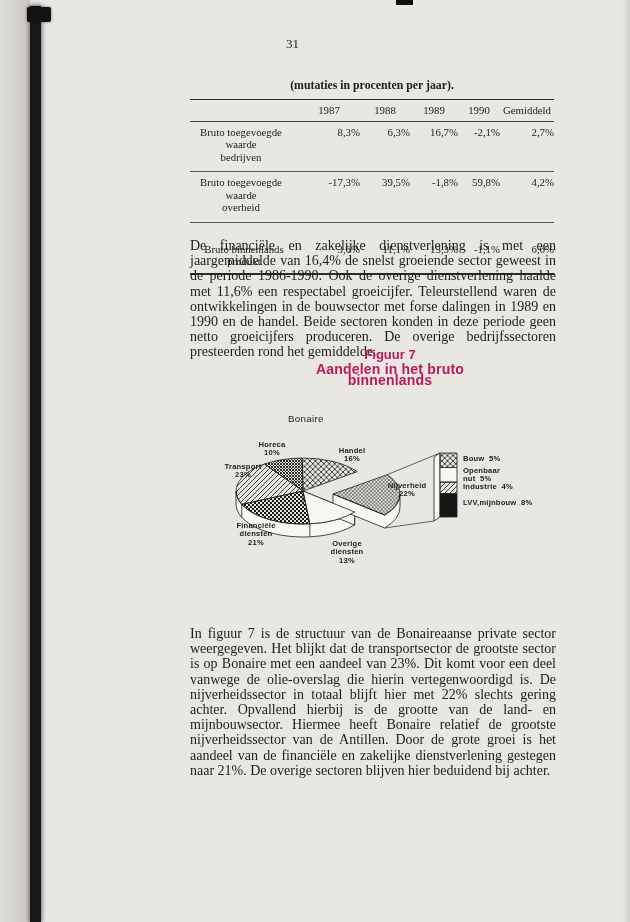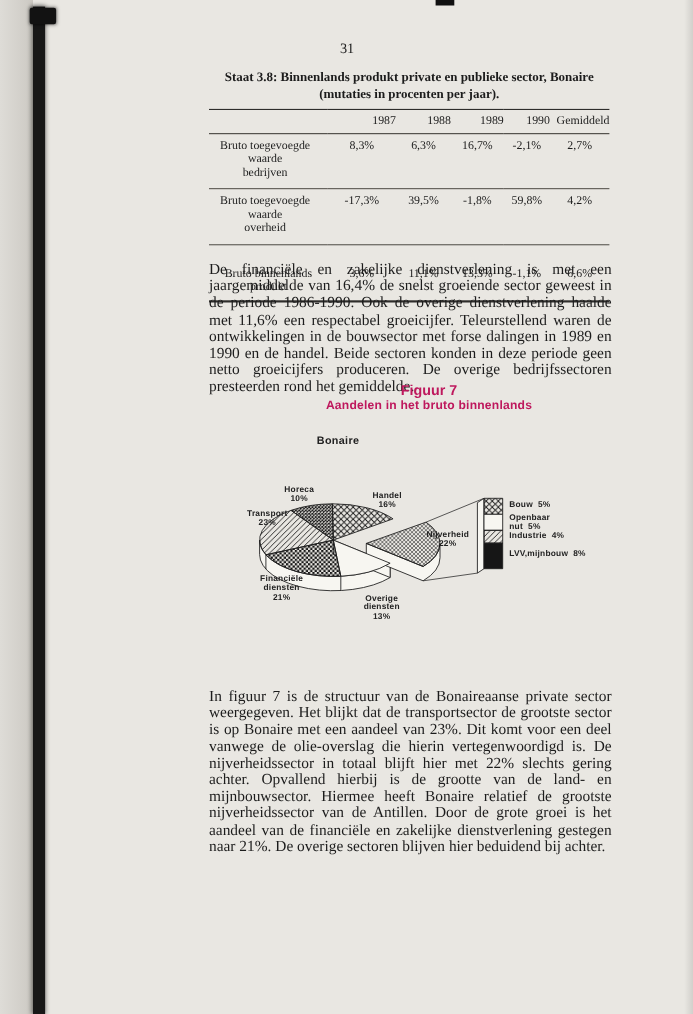--- a/index.html
+++ b/index.html
@@ -7,47 +7,47 @@
        font-family:"Liberation Serif",serif;color:#1c1c1c}
   .left-margin{position:absolute;left:0;top:0;width:30px;height:922px;
        background:linear-gradient(90deg,#dedcd7,#ccc9c3)}
   .binding{position:absolute;left:30px;top:6px;width:11px;height:916px;background:#171717;
        box-shadow:0 0 4px 1px rgba(20,20,20,.55)}
   .corner{position:absolute;left:27px;top:7px;width:24px;height:15px;background:#121212;
        border-radius:2px;box-shadow:0 0 3px rgba(0,0,0,.5)}
   .toptick{position:absolute;left:396px;top:0;width:17px;height:5px;background:#101010}
   .right-edge{position:absolute;right:0;top:0;width:8px;height:922px;
        background:linear-gradient(90deg,rgba(0,0,0,0),rgba(0,0,0,.10))}
-  .pageno{position:absolute;left:274px;top:36px;width:48px;text-align:right;font-size:13px}
+  .pageno{position:absolute;left:286px;top:36px;width:48px;text-align:left;font-size:13px}
 
   .tbl-title{position:absolute;left:188px;top:63px;width:368px;text-align:center;
        font-weight:bold;font-size:11.8px;line-height:15px}
   table{position:absolute;left:190px;top:99px;width:364px;border-collapse:collapse;
        font-size:10.8px;line-height:12.5px}
   col.c-lbl{width:108px}col.c1{width:62px}col.c2{width:50px}col.c3{width:48px}
   col.c4{width:42px}col.c5{width:54px}
   td{vertical-align:top}
   thead td{border-top:1.6px solid #2e2d2b;border-bottom:1px solid #45433f;
-       padding:4px 0 4px;text-align:right}
-  tbody td{text-align:center;padding:4px 0 8px;border-bottom:1px solid #5a5751}
+       padding:4px 0 4px;text-align:center}
+  tbody td{text-align:right;padding:4px 0 8px;border-bottom:1px solid #5a5751}
   tbody tr.last td{padding:20px 0 5px;border-bottom:2px solid #2e2d2b}
   td.lbl{text-align:center;padding-right:6px}
   td.lbl span{display:block}
 
   .para{position:absolute;left:190px;width:366px;font-size:14px;line-height:15.2px;
        text-align:justify}
   #para1{top:238px}
   #para2{top:626px}
 
   .fig-title{position:absolute;left:280px;top:347px;width:220px;text-align:center;
        font-family:"Liberation Sans",sans-serif;font-weight:bold;color:#be185d}
   .fig-title .t1{font-size:13px;display:block;margin-bottom:2px}
-  .fig-title .t2{font-size:11px;display:block;line-height:11px;letter-spacing:.2px}
-  .region{position:absolute;left:288px;top:396px;font-family:"Liberation Sans",sans-serif;
-       font-weight:bold;font-size:9.8px;color:#222;letter-spacing:.3px}
+  .fig-title .t2{font-size:14px;display:block;line-height:11px;letter-spacing:.2px}
+  .region{position:absolute;left:288px;top:413px;font-family:"Liberation Sans",sans-serif;
+       font-weight:normal;font-size:9.8px;color:#222;letter-spacing:.3px}
 
   #figure-area{position:absolute;left:200px;top:428px;width:395px;height:165px}
   #pie-svg{position:absolute;left:0;top:0}
   .pl{position:absolute;font-family:"Liberation Sans",sans-serif;font-weight:bold;
        font-size:7.6px;line-height:8.4px;color:#222;text-align:center;letter-spacing:.2px}
   .pl span{display:block}
   .pl-horeca{left:50px;top:13px;width:44px}
   .pl-handel{left:130px;top:19px;width:44px}
   .pl-transport{left:18px;top:35px;width:50px}
   .pl-nijverheid{left:183px;top:54px;width:48px}
@@ -65,21 +65,21 @@
 
 <div class="left-margin"></div>
 <div class="binding"></div>
 <div class="corner"></div>
 <div class="toptick"></div>
 <div class="right-edge"></div>
 
 <div class="pageno">31</div>
 
 <div class="tbl-title">
-  <span>Staat 3.8: Binnenlands produkt private en publieke sector, Bonaire</span><br>
+  <br>
   <span>(mutaties in procenten per jaar).</span>
 </div>
 
 <table>
   <colgroup>
       <col class="c-lbl">
       <col class="c1">
       <col class="c2">
       <col class="c3">
       <col class="c4">

